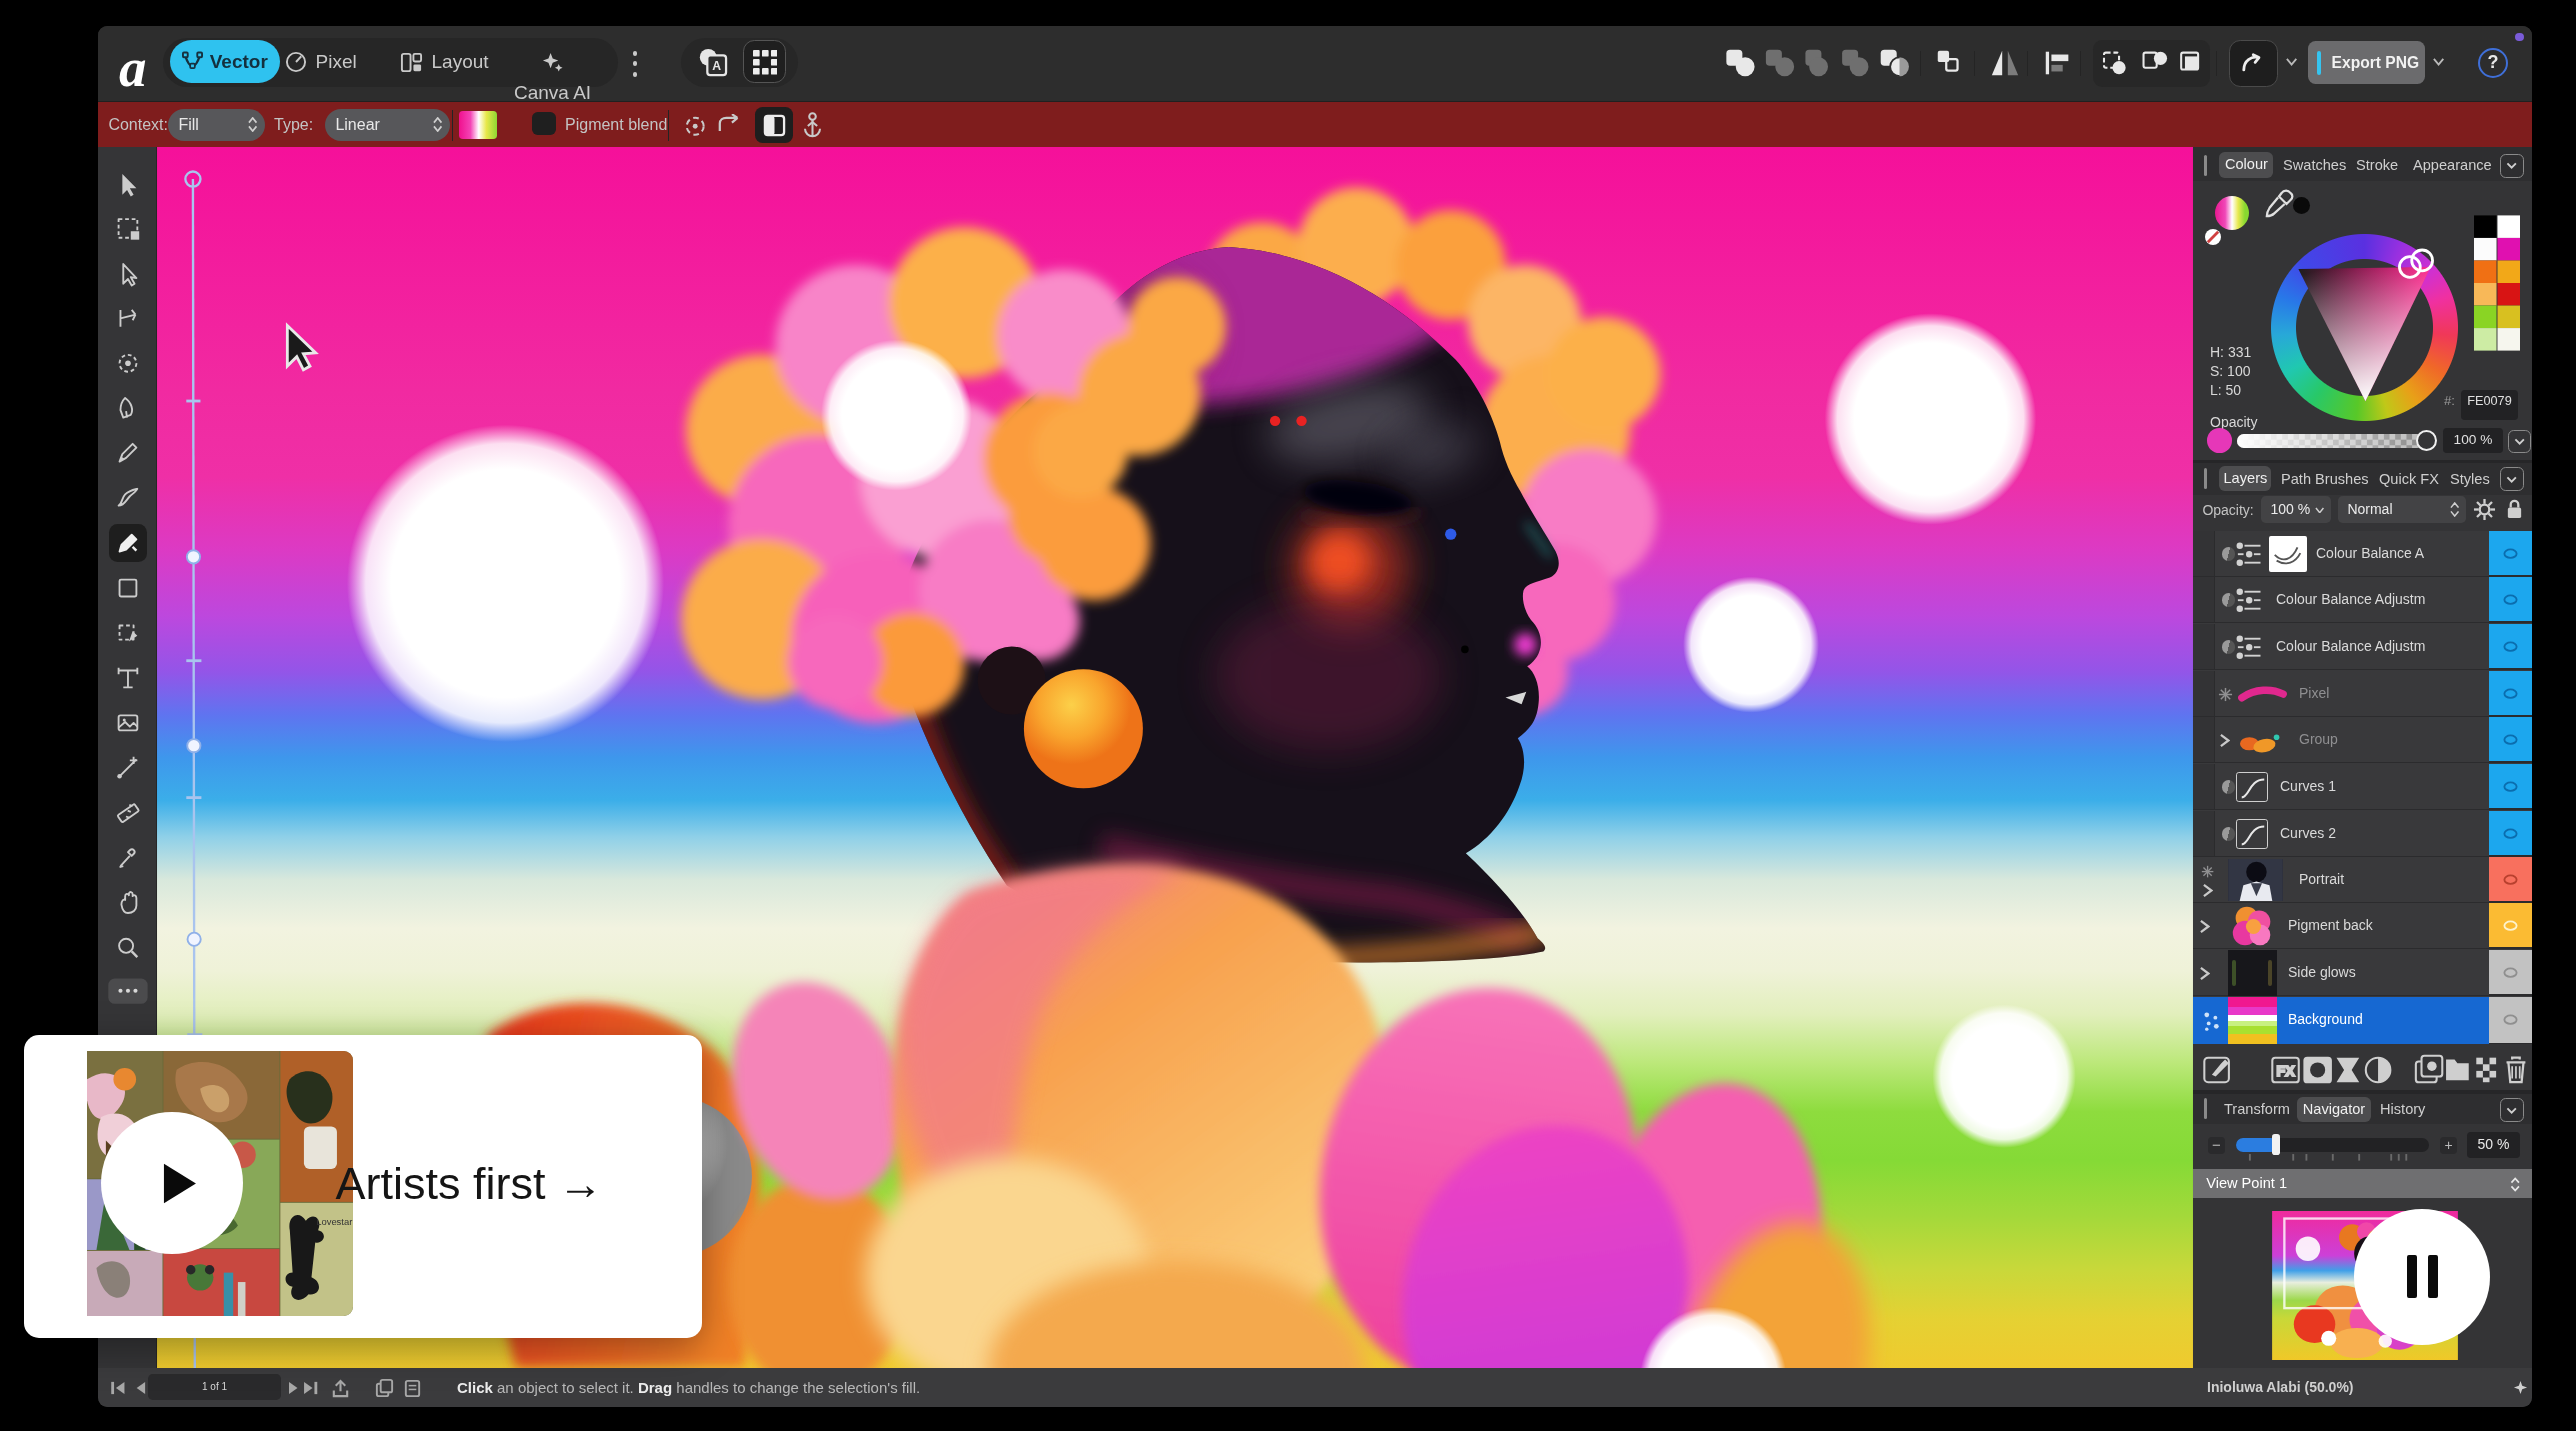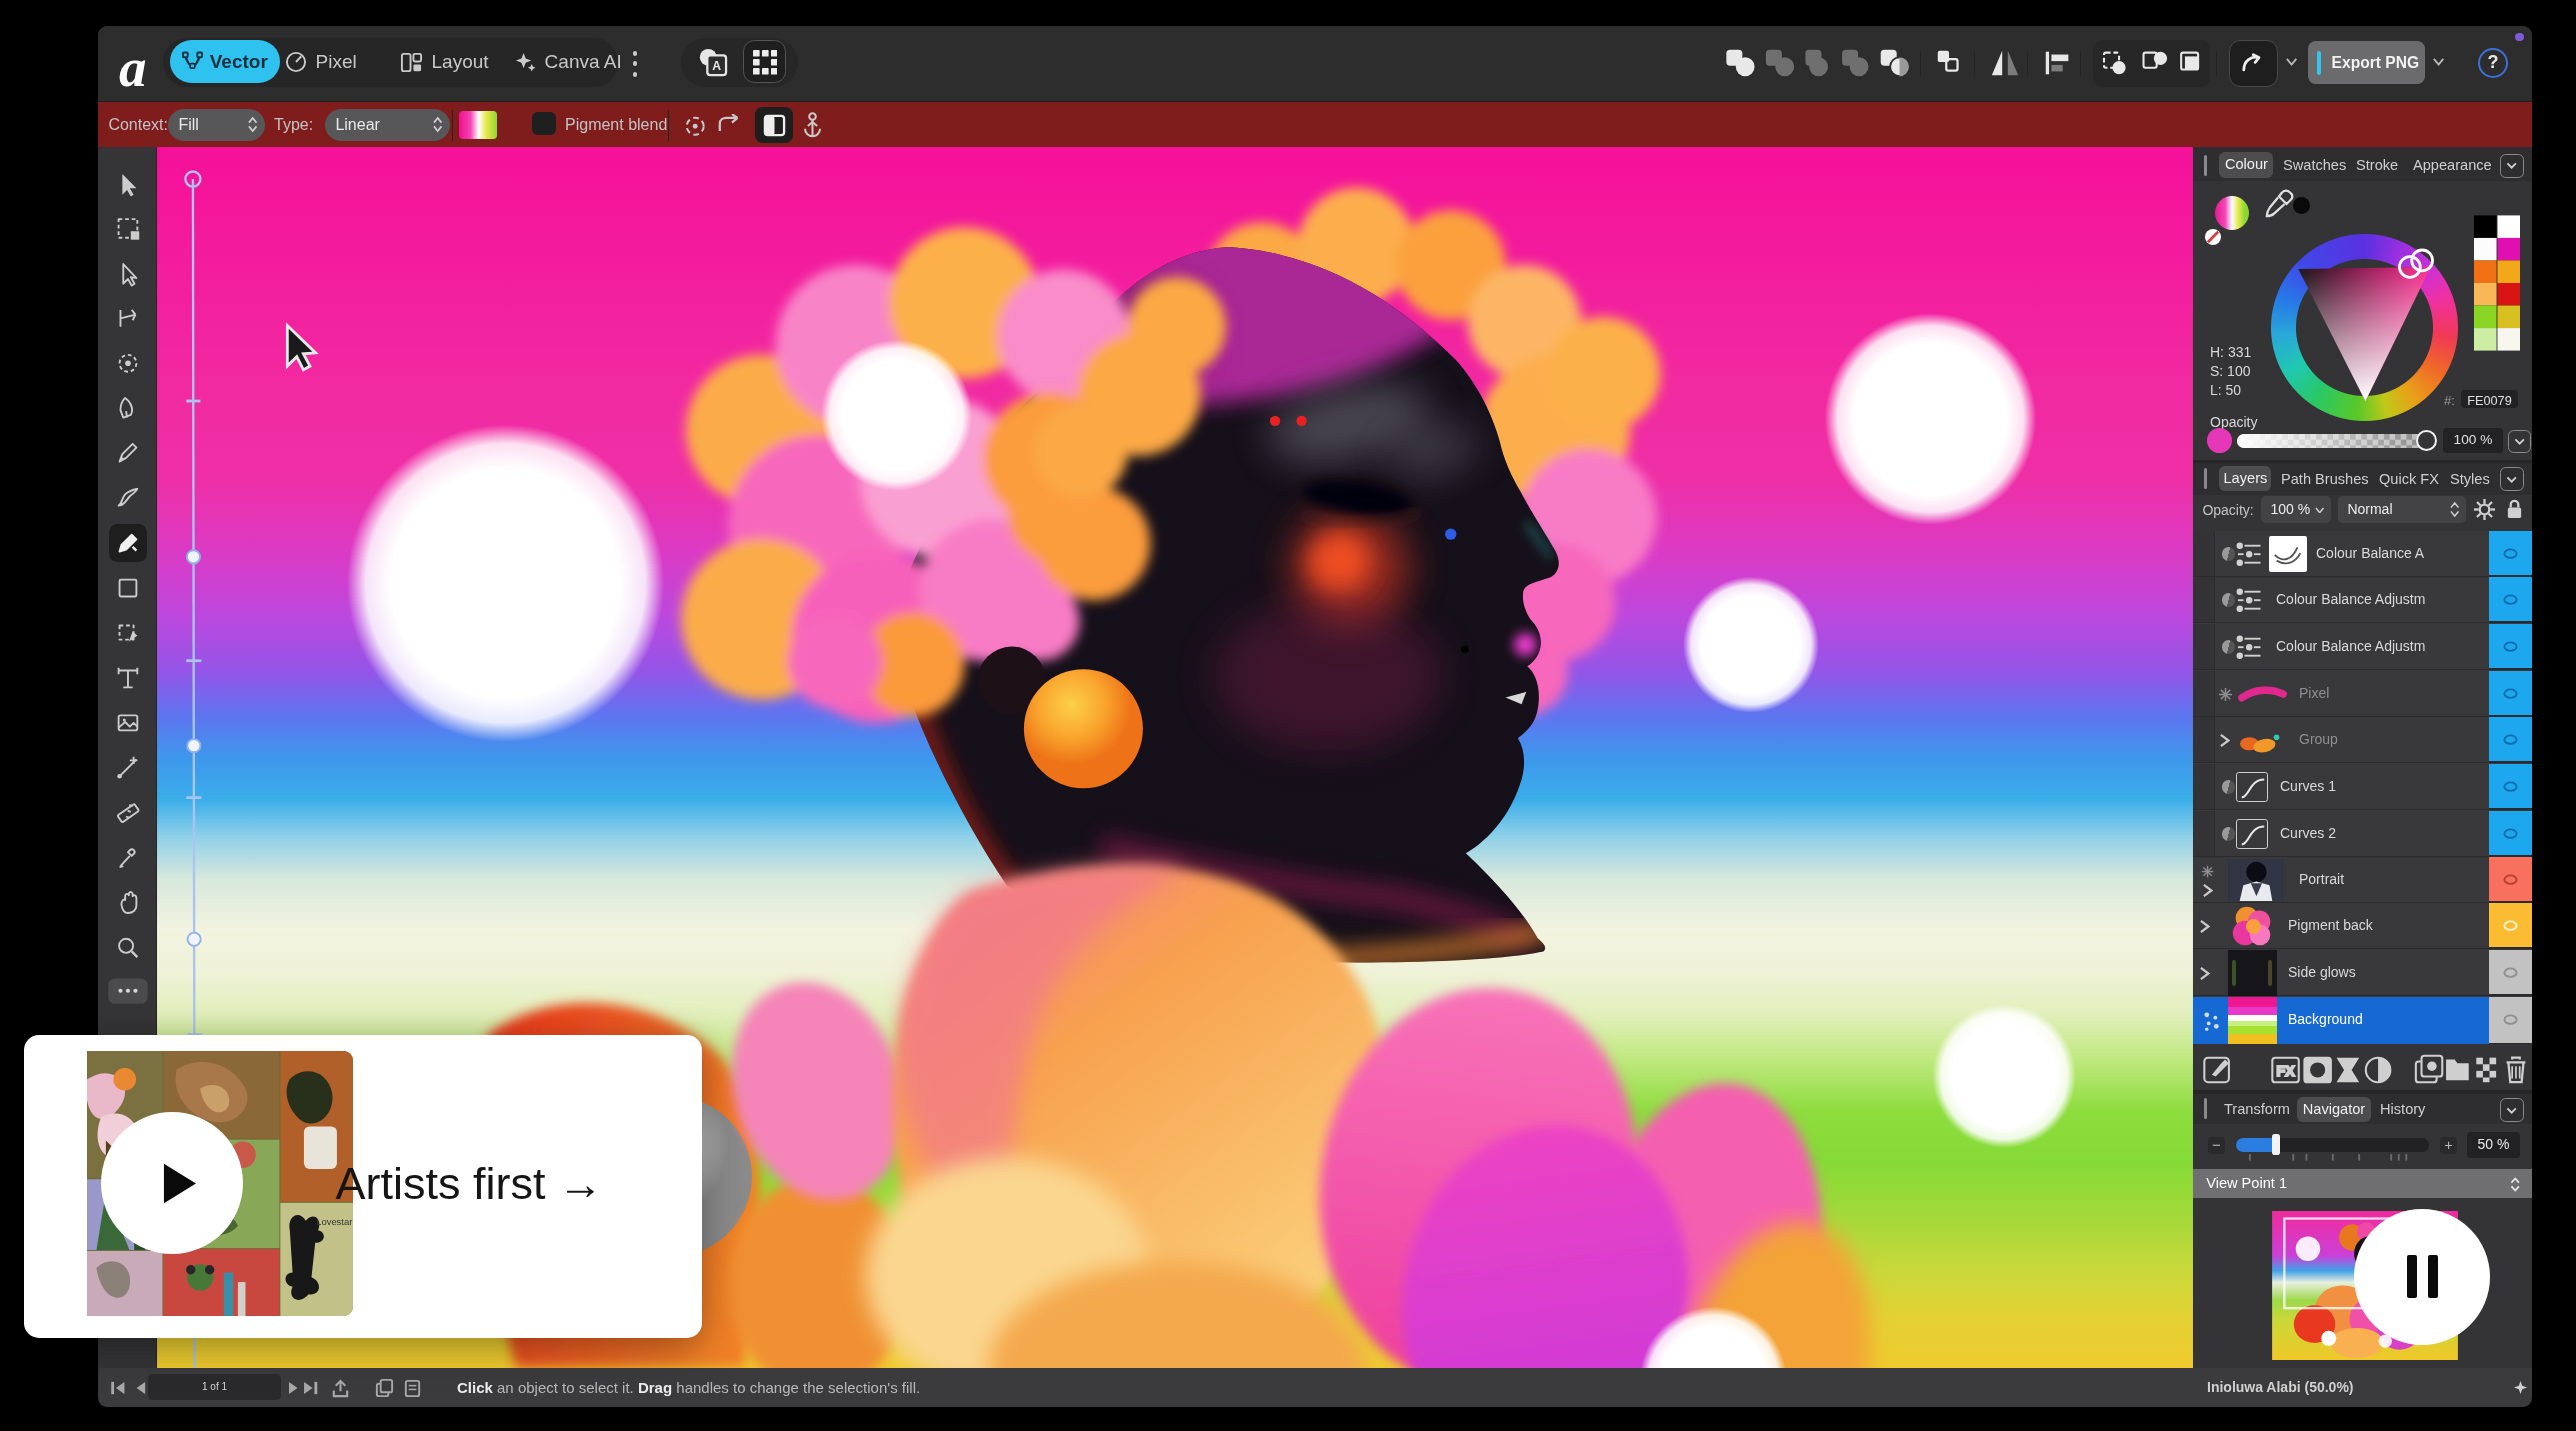--- a/index.html
+++ b/index.html
@@ -51,21 +51,21 @@
 
     <div class="abs" style="left:302px;top:24.6px;display:flex;align-items:center;gap:8.5px;">
       <svg width="23" height="23" viewBox="0 0 24 24">
           <rect x="2" y="3" width="9" height="18" rx="2" fill="none" stroke="#c9c9c9" stroke-width="2"></rect>
           <rect x="14" y="3" width="8" height="8" rx="1.5" fill="none" stroke="#c9c9c9" stroke-width="2"></rect>
           <rect x="14" y="14" width="8" height="7" rx="1.5" fill="#c9c9c9"></rect>
         </svg>
       <span class="tabtxt">Layout</span>
     </div>
 
-    <div class="abs" style="left:416px;top:24.6px;display:flex;align-items:center;gap:7.6px;">
+    <div class="abs" style="left:416px;top:24.6px;display:flex;align-items:center;gap:7.6px;flex-direction:column;">
       <svg width="23" height="23" viewBox="0 0 24 24">
           <path d="M10 2 L12.2 7.8 L18 10 L12.2 12.2 L10 18 L7.8 12.2 L2 10 L7.8 7.8 Z" fill="#c9c9c9"></path>
           <path d="M18.5 13.5 L19.7 16.3 L22.5 17.5 L19.7 18.7 L18.5 21.5 L17.3 18.7 L14.5 17.5 L17.3 16.3 Z" fill="#c9c9c9"></path>
         </svg>
       <span class="tabtxt">Canva AI</span>
     </div>
 
     <div class="abs" style="left:532px;top:23.6px;width:9.4px;height:28px;">
       <div class="abs" style="left:2.8px;top:0.9px;width:4.7px;height:4.7px;border-radius:50%;background:#c9c9c9;"></div>
       <div class="abs" style="left:2.8px;top:11.3px;width:4.7px;height:4.7px;border-radius:50%;background:#c9c9c9;"></div>
@@ -534,21 +534,21 @@
         <rect x="25" y="48" width="24" height="24" fill="#f2a818"></rect>
       <rect x="0" y="72" width="24" height="24" fill="#f8b858"></rect>
         <rect x="25" y="72" width="24" height="24" fill="#d81414"></rect>
       <rect x="0" y="96" width="24" height="24" fill="#8ad424"></rect>
         <rect x="25" y="96" width="24" height="24" fill="#d8c020"></rect>
       <rect x="0" y="120" width="24" height="24" fill="#cdeca4"></rect>
         <rect x="25" y="120" width="24" height="24" fill="#f6f6ee"></rect>
     </svg>
     <div class="abs" style="left:17px;top:196px;color:#d8d8d8;font-size:14px;line-height:19px;">H: 331<br>S: 100<br>L: 50</div>
     <span class="abs" style="left:251px;top:246px;color:#9a9a9a;font-size:13.2px;">#:</span>
-    <div class="abs" style="left:268px;top:243px;width:57px;height:18px;background:#222224;border-radius:3.8px;color:#e0e0e0;font-size:12.7px;text-align:center;line-height:22px;">FE0079</div>
+    <div class="abs" style="left:268px;top:243px;width:57px;height:30px;background:#222224;border-radius:3.8px;color:#e0e0e0;font-size:12.7px;text-align:center;line-height:22px;">FE0079</div>
     <span class="abs" style="left:17px;top:267px;color:#d8d8d8;font-size:14px;">Opacity</span>
     <div class="abs" style="left:14px;top:281px;width:24.6px;height:24.6px;border-radius:50%;background:#e637b8;"></div>
     <div class="abs" style="left:44px;top:287px;width:189px;height:14px;border-radius:7.6px;background:
       repeating-conic-gradient(#bbb 0 25%,#888 0 50%) 0 0/11.3px 11.3px;"></div>
     <div class="abs" style="left:44px;top:287px;width:189px;height:14px;border-radius:7.6px;background:linear-gradient(90deg,rgba(255,255,255,1),rgba(255,255,255,0));"></div>
     <div class="abs" style="left:223px;top:283px;width:21px;height:21px;border-radius:50%;background:#343436;border:2.4px solid #f0f0f0;box-sizing:border-box;"></div>
     <div class="abs" style="left:250px;top:281px;width:60px;height:24.6px;background:#222224;border-radius:3.8px;color:#e0e0e0;font-size:13.7px;text-align:center;line-height:24.6px;">100 %</div>
     <div class="chevbox abs" style="left:315px;top:283px;width:21px;height:21px;">
         <svg width="11.3" height="7.6" viewBox="0 0 12 8">
           <path d="M1.5 1.5 L6 6 L10.5 1.5" fill="none" stroke="#cfcfcf" stroke-width="2"></path>

